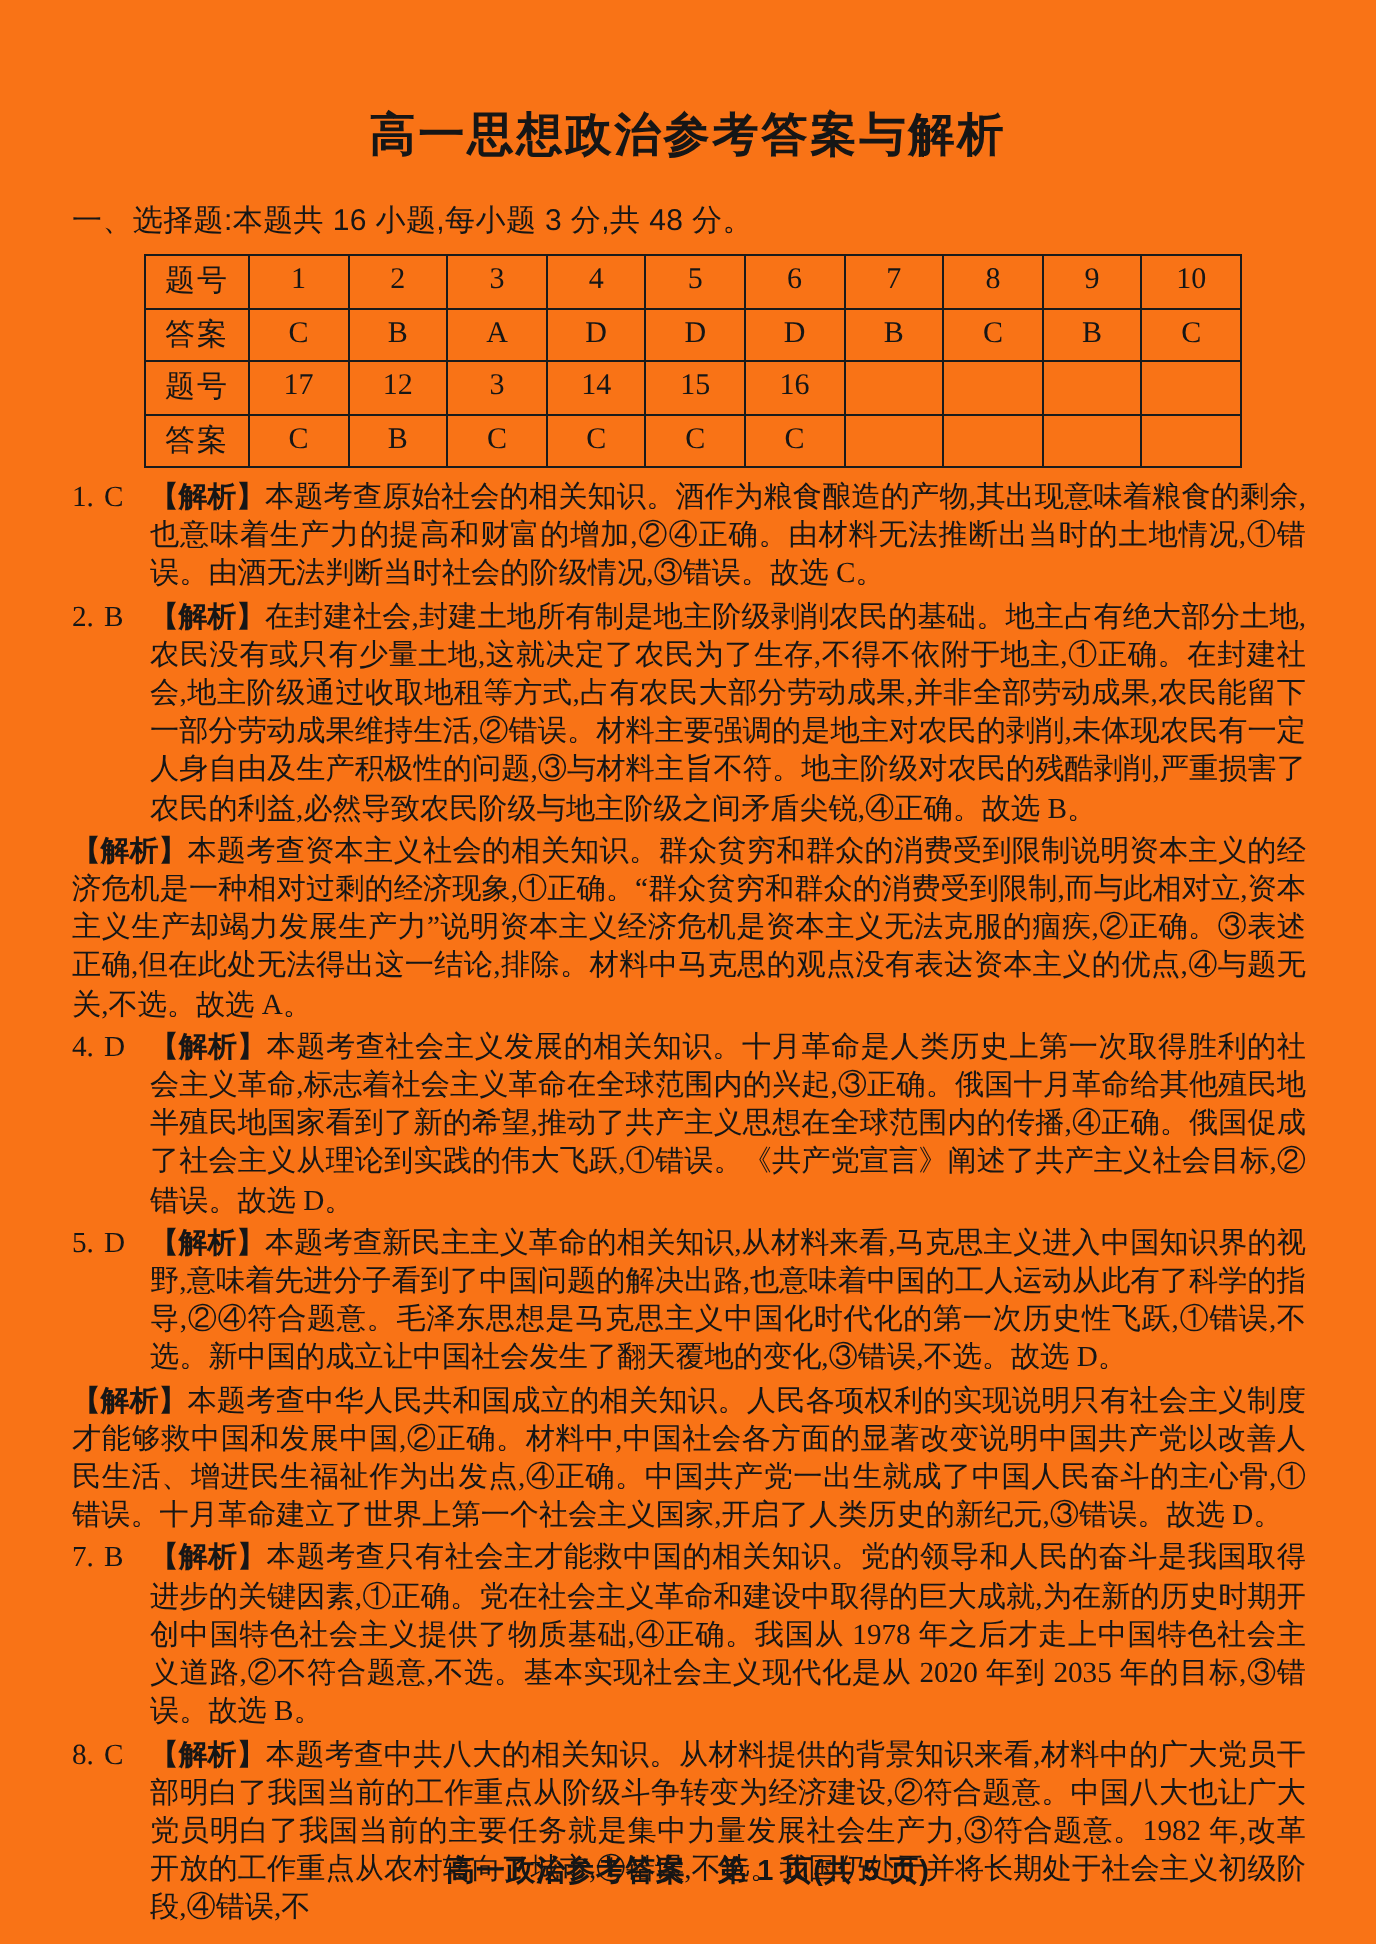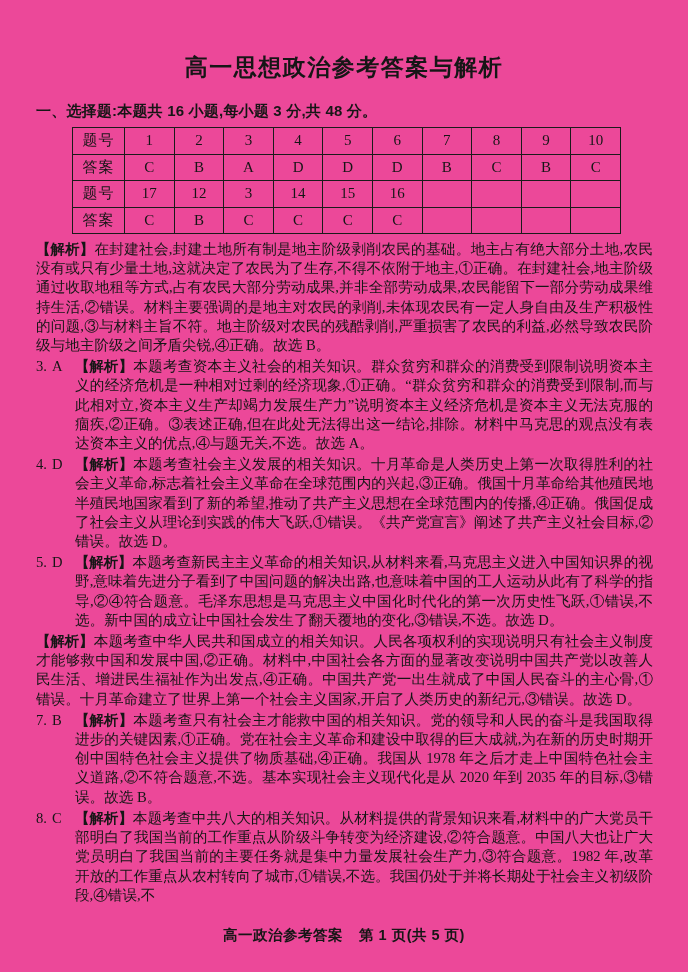--- a/index.html
+++ b/index.html
@@ -1,29 +1,29 @@
 <!DOCTYPE html>
 <html><head>
 <meta charset="utf-8">
 <style>
   html,body{margin:0;padding:0;}
   body{
     width:688px;height:972px;background:#ffffff;color:#161616;
     font-family:"Liberation Serif","DejaVu Serif",serif;
     -webkit-font-smoothing:antialiased;
   }
-  .page{position:relative;width:688px;height:972px;overflow:hidden;background:#ec4899;}
+  .page{position:relative;width:688px;height:972px;overflow:hidden;background:#f97316;}
   .title{
     margin:52px 0 0 0;text-align:center;
     font-size:23px;font-weight:700;letter-spacing:1.5px;line-height:32px;
   }
   .section-heading{
     margin:17px 36px 0 36px;
     font-family:"Liberation Sans","DejaVu Sans",sans-serif;
-    font-size:15px;font-weight:700;line-height:20px;letter-spacing:.2px;
+    font-size:15px;font-weight:400;line-height:20px;letter-spacing:.2px;
   }
   table.answer-table{
     border-collapse:collapse;table-layout:fixed;
     width:548px;margin:6px 0 6px 72px;
   }
   table.answer-table td{
     border:1.6px solid #1b1b1b;height:25.5px;padding:0;
     text-align:center;vertical-align:middle;font-size:15px;
   }
   td.row-hdr{font-size:14.5px;letter-spacing:1px;}
@@ -105,27 +105,31 @@
         <td></td>
         <td></td>
         <td></td>
         <td></td>
       </tr>
     </tbody>
   </table>
 
   <ol class="explanations">
 
+    <li class="exp-item">
+      <span class="exp-marker"><span class="no">1.</span><span class="ans">C</span></span>
+      <div class="exp-body"><span class="tag">【解析】</span><span>本题考查原始社会的相关知识。酒作为粮食酿造的产物,其出现意味着粮食的剩余,也意味着生产力的提高和财富的增加,②④正确。由材料无法推断出当时的土地情况,①错误。由酒无法判断当时社会的阶级情况,③错误。故选 C。</span></div>
+    </li>
 
     <li class="exp-item">
+      <span class="exp-marker"><span class="no">2.</span><span class="ans">B</span></span>
       <div class="exp-body"><span class="tag">【解析】</span><span>在封建社会,封建土地所有制是地主阶级剥削农民的基础。地主占有绝大部分土地,农民没有或只有少量土地,这就决定了农民为了生存,不得不依附于地主,①正确。在封建社会,地主阶级通过收取地租等方式,占有农民大部分劳动成果,并非全部劳动成果,农民能留下一部分劳动成果维持生活,②错误。材料主要强调的是地主对农民的剥削,未体现农民有一定人身自由及生产积极性的问题,③与材料主旨不符。地主阶级对农民的残酷剥削,严重损害了农民的利益,必然导致农民阶级与地主阶级之间矛盾尖锐,④正确。故选 B。</span></div>
     </li>
 
     <li class="exp-item">
-      <span class="exp-marker"><span class="no">3.</span><span class="ans">A</span></span>
       <div class="exp-body"><span class="tag">【解析】</span><span>本题考查资本主义社会的相关知识。群众贫穷和群众的消费受到限制说明资本主义的经济危机是一种相对过剩的经济现象,①正确。“群众贫穷和群众的消费受到限制,而与此相对立,资本主义生产却竭力发展生产力”说明资本主义经济危机是资本主义无法克服的痼疾,②正确。③表述正确,但在此处无法得出这一结论,排除。材料中马克思的观点没有表达资本主义的优点,④与题无关,不选。故选 A。</span></div>
     </li>
 
     <li class="exp-item">
       <span class="exp-marker"><span class="no">4.</span><span class="ans">D</span></span>
       <div class="exp-body"><span class="tag">【解析】</span><span>本题考查社会主义发展的相关知识。十月革命是人类历史上第一次取得胜利的社会主义革命,标志着社会主义革命在全球范围内的兴起,③正确。俄国十月革命给其他殖民地半殖民地国家看到了新的希望,推动了共产主义思想在全球范围内的传播,④正确。俄国促成了社会主义从理论到实践的伟大飞跃,①错误。《共产党宣言》阐述了共产主义社会目标,②错误。故选 D。</span></div>
     </li>
 
     <li class="exp-item">
       <span class="exp-marker"><span class="no">5.</span><span class="ans">D</span></span>

